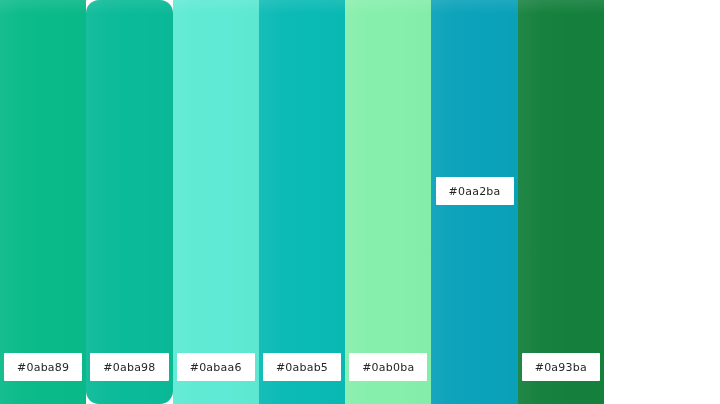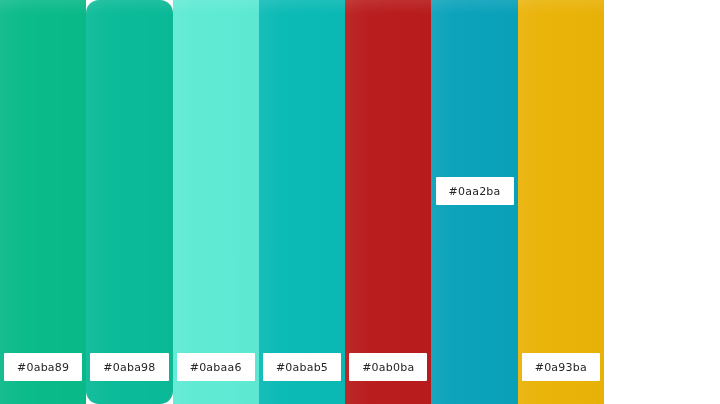--- a/index.html
+++ b/index.html
@@ -83,23 +83,23 @@
     </div>
     <div class="swatch" style="background-color: rgb(10, 186, 152); border-radius: 13px;">
       <div class="hex-chip">#0aba98</div>
     </div>
     <div class="swatch" style="background-color: #5eead4;">
       <div class="hex-chip">#0abaa6</div>
     </div>
     <div class="swatch" style="background-color: rgb(10, 186, 181);">
       <div class="hex-chip">#0abab5</div>
     </div>
-    <div class="swatch" style="background-color: #b91c1c;">
+    <div class="swatch" style="background-color: #86efac;">
       <div class="hex-chip">#0ab0ba</div>
     </div>
     <div class="swatch" style="background-color: rgb(10, 162, 186); align-items: center;">
       <div class="hex-chip">#0aa2ba</div>
     </div>
-    <div class="swatch" style="background-color: #eab308;">
+    <div class="swatch" style="background-color: #15803d;">
       <div class="hex-chip">#0a93ba</div>
     </div>
     <div class="top-sheen"></div>
 </div>
 
 </body></html>

